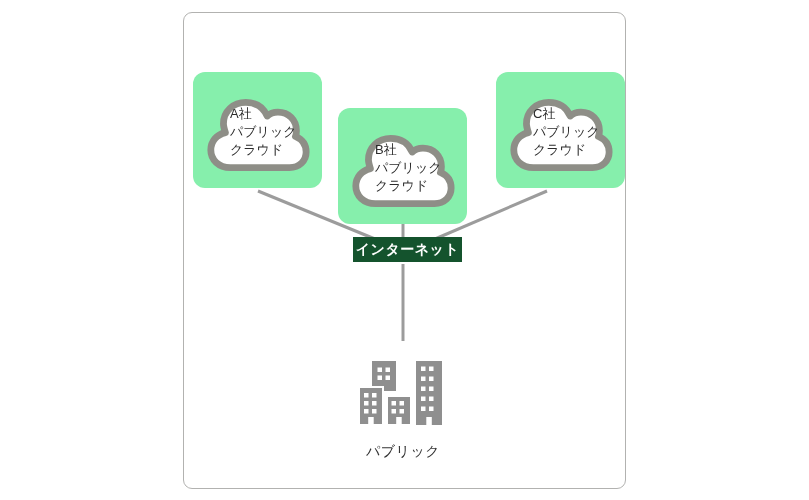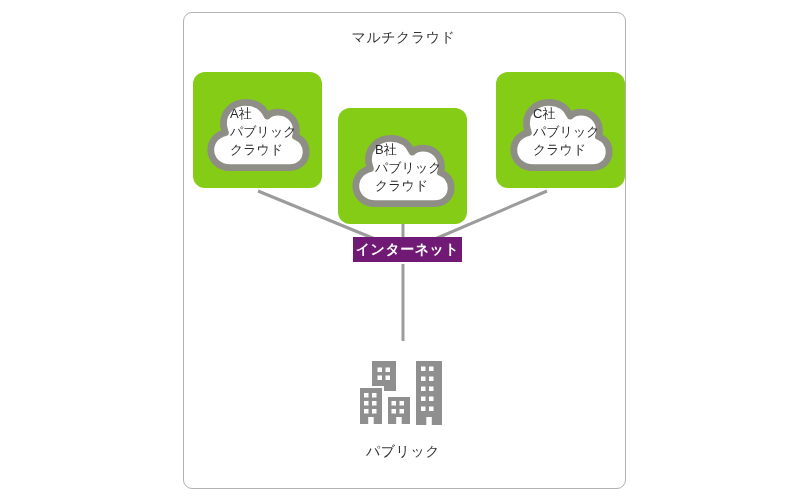--- a/index.html
+++ b/index.html
@@ -33,21 +33,21 @@
     text-align: center;
     font-size: 14px;
     color: #333333;
     letter-spacing: 0.5px;
   }
   .cloud-card {
     position: absolute;
     top: 72px;
     width: 129px;
     height: 116px;
-    background: #84cc16;
+    background: #86efac;
     border-radius: 12px;
   }
   .cloud-card.card-a { left: 193px; }
   .cloud-card.card-b { left: 338px; margin-top: 36px; }
   .cloud-card.card-c { left: 496px; }
   .cloud-svg {
     position: absolute;
     left: 11px;
     top: 23px;
     width: 107px;
@@ -68,21 +68,21 @@
     top: 0;
     width: 809px;
     height: 500px;
   }
   .internet-badge {
     position: absolute;
     left: 353px;
     top: 237px;
     width: 109px;
     height: 25px;
-    background: #701a75;
+    background: #14532d;
     color: #ffffff;
     font-size: 14px;
     font-weight: bold;
     text-align: center;
     line-height: 25px;
     letter-spacing: 0.5px;
   }
   .buildings-svg {
     position: absolute;
     left: 358px;
@@ -101,21 +101,20 @@
     letter-spacing: 0.5px;
   }
 </style>
 </head>
 <body>
 
 <div class="stage">
 
   <div class="frame"></div>
 
-  <div class="diagram-title">マルチクラウド</div>
 
   <svg class="connector-layer" viewBox="0 0 809 500">
     <line x1="258" y1="191" x2="375" y2="239" stroke="#9c9c9c" stroke-width="3"></line>
     <line x1="403" y1="189" x2="403" y2="237" stroke="#9c9c9c" stroke-width="3"></line>
     <line x1="547" y1="191" x2="435" y2="239" stroke="#9c9c9c" stroke-width="3"></line>
     <line x1="403" y1="264" x2="403" y2="341" stroke="#9c9c9c" stroke-width="3"></line>
   </svg>
 
   <div class="cloud-card card-a">
     <svg class="cloud-svg" viewBox="0 0 110 82">

